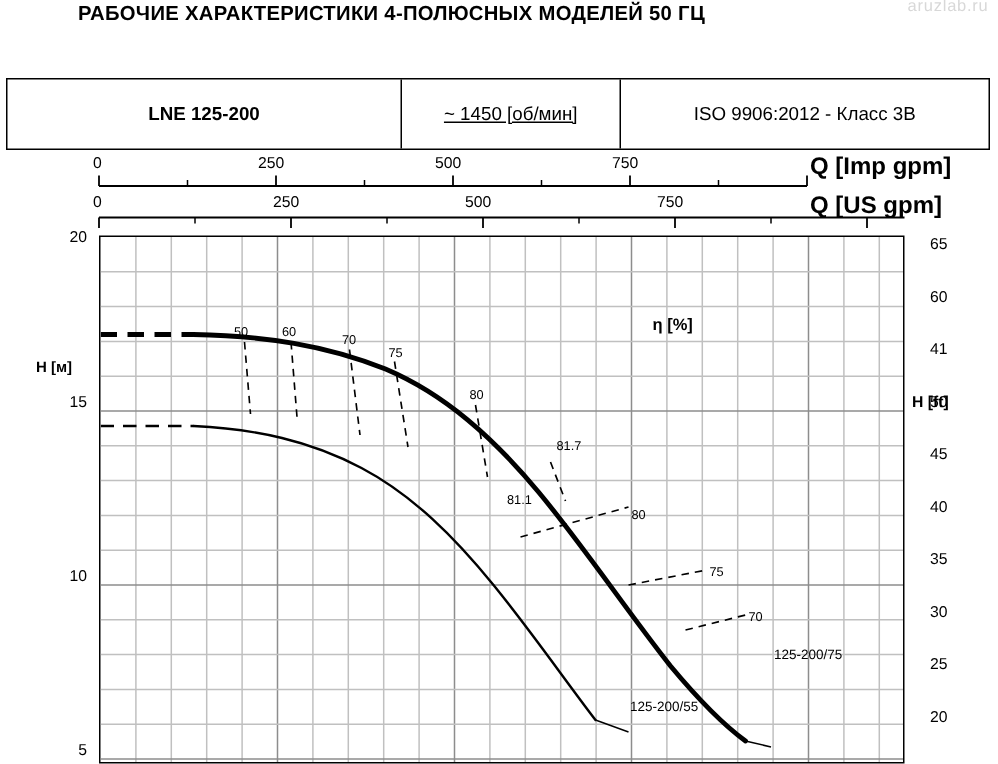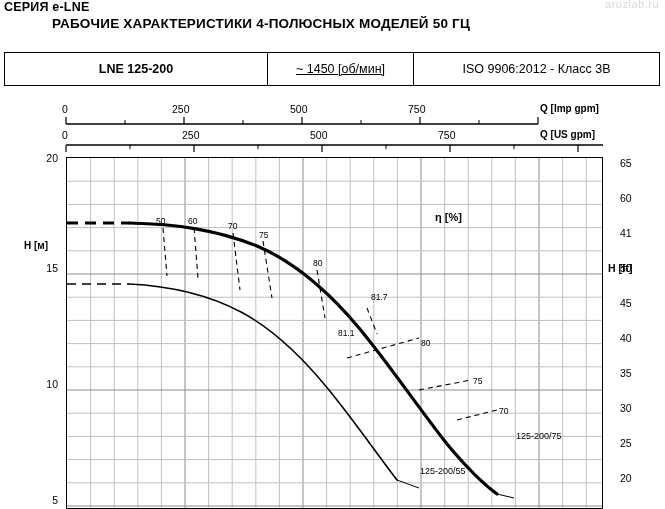--- a/index.html
+++ b/index.html
@@ -14,30 +14,30 @@
   .wrap{position:relative;width:665px;height:509px;}
 
   
   .hdr{position:absolute;left:4px;top:0px;}
   .hdr .l1{font-size:12.5px;font-weight:bold;letter-spacing:0.2px;line-height:15px;}
   .hdr .l2{font-size:13.5px;font-weight:bold;letter-spacing:0.2px;line-height:17px;padding-left:48px;}
   .watermark{position:absolute;right:6px;top:-2px;font-size:11px;color:#d8d8d8;letter-spacing:.5px;}
 
   
   .infobar{
-    position:absolute;left:4px;top:52px;width:656px;height:34px;
+    position:absolute;left:4px;top:52px;width:656px;height:48px;
     border:1.6px solid #000;box-sizing:border-box;
     display:flex;align-items:stretch;
   }
   .infobar .cell{display:flex;align-items:center;justify-content:center;font-size:12.5px;}
   .cell-model{width:262px;font-weight:bold;font-size:13px;}
   .cell-speed{width:145px;border-left:1.6px solid #000;border-right:1.6px solid #000;text-decoration:underline;}
   .cell-iso{flex:1;}
   .axlabel{position:absolute;font-size:10.5px;}
-  .axunit{position:absolute;font-size:10px;font-weight:bold;}
+  .axunit{position:absolute;font-size:16px;font-weight:bold;}
 
   
   .plot{
     position:absolute;left:66px;top:157px;width:537px;height:352px;
     border:1.6px solid #000;box-sizing:border-box;
     background:#fff;
     overflow:hidden;
   }
 
   .ytick{position:absolute;font-size:10.5px;text-align:right;}
@@ -50,21 +50,20 @@
   .curvelabel{position:absolute;font-size:9px;}
 
   svg{position:absolute;left:0;top:0;}
 </style>
 </head>
 <body>
 
 <div class="wrap">
 
   <div class="hdr">
-    <div class="l1">СЕРИЯ e-LNE</div>
     <div class="l2">РАБОЧИЕ ХАРАКТЕРИСТИКИ 4-ПОЛЮСНЫХ МОДЕЛЕЙ 50 ГЦ</div>
   </div>
   <div class="watermark">aruzlab.ru</div>
 
   <div class="infobar">
     <div class="cell cell-model">LNE 125-200</div>
     <div class="cell cell-speed">~ 1450 [об/мин]</div>
     <div class="cell cell-iso">ISO 9906:2012 - Класс 3В</div>
   </div>
 

